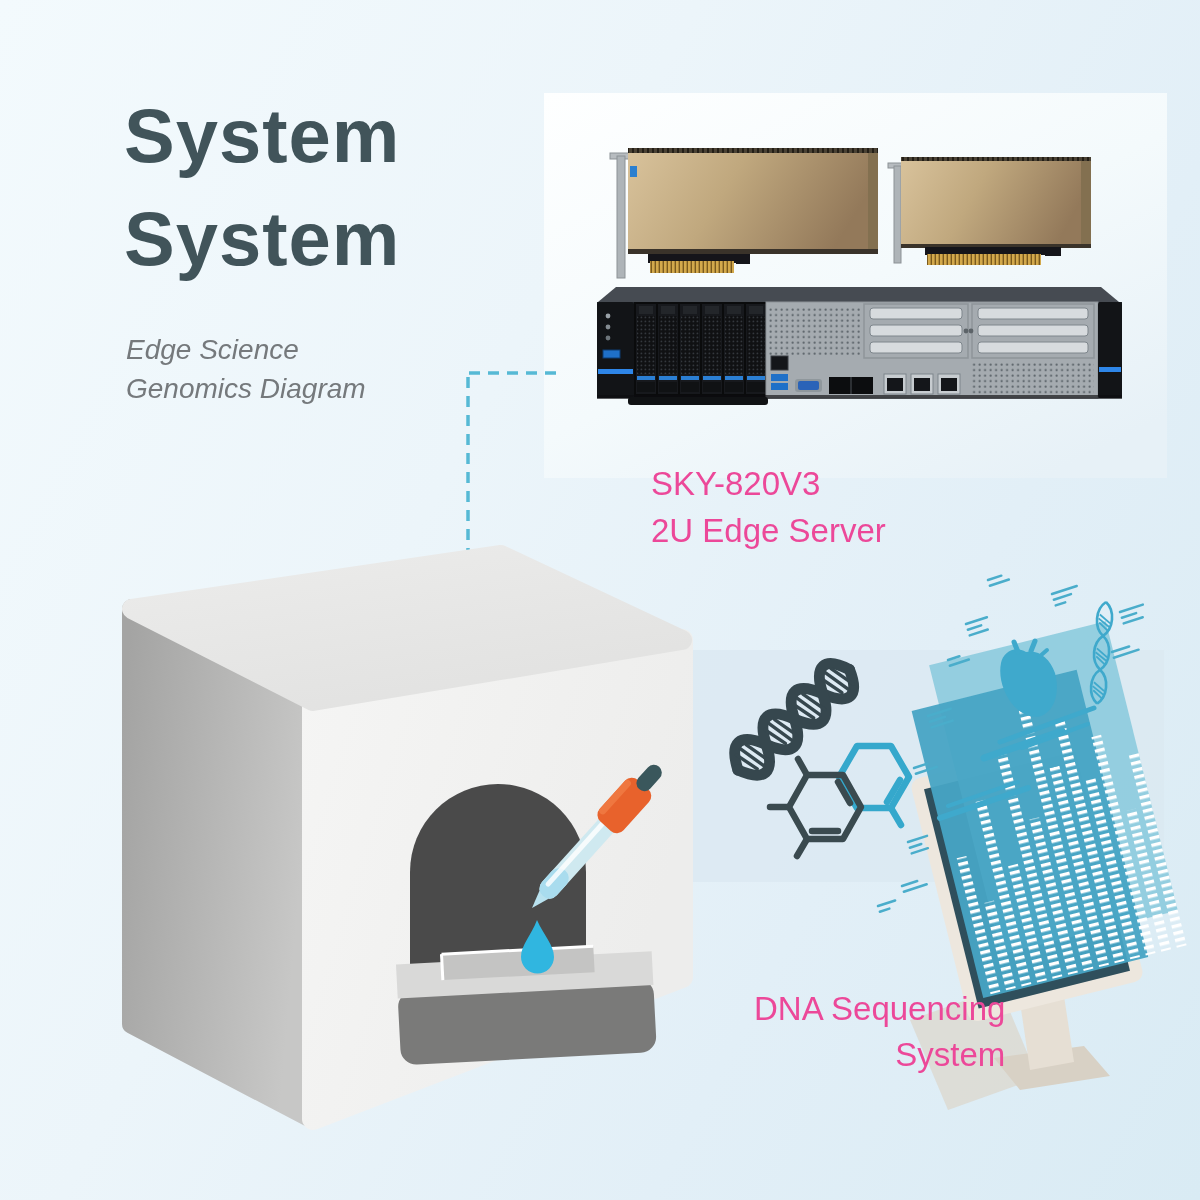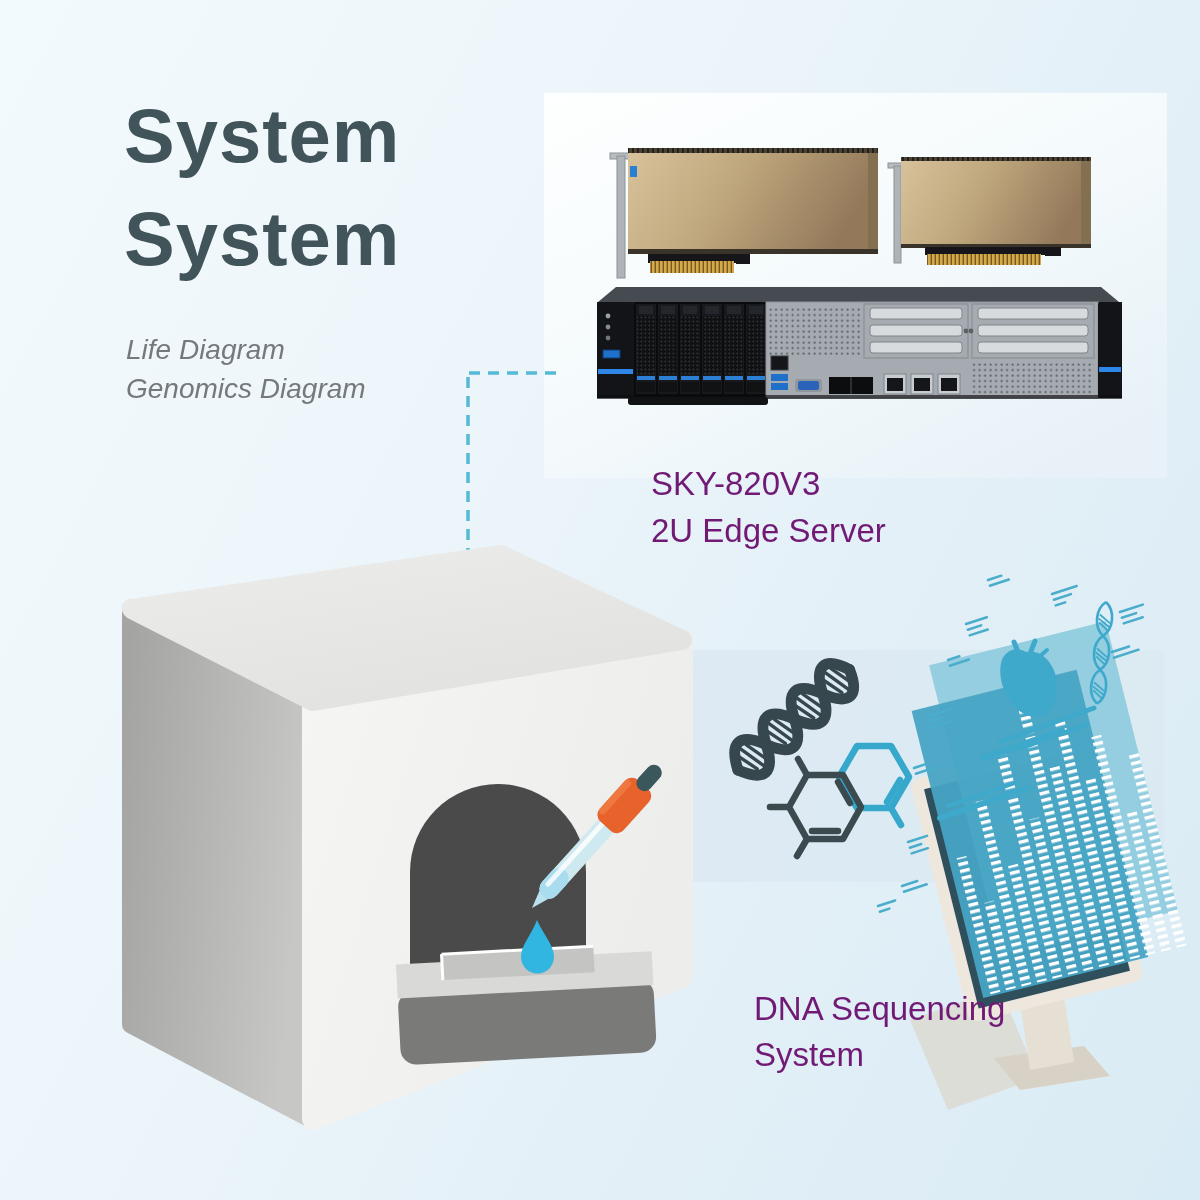--- a/index.html
+++ b/index.html
@@ -5,23 +5,23 @@
   html,body{margin:0;padding:0;}
   body{width:1200px;height:1200px;overflow:hidden;position:relative;
        font-family:"Liberation Sans","DejaVu Sans",sans-serif;
        background:linear-gradient(118deg,#f3fafd 0%,#ecf5fa 38%,#e2eff7 70%,#d9ebf4 100%);}
   .abs{position:absolute;}
   .stage{width:1200px;height:1200px;position:relative;margin-left:32px;}
   svg{display:block;}
   .title{left:92px;top:84px;font-size:76px;font-weight:700;color:#41545a;
          line-height:103px;letter-spacing:1px;}
   .subtitle{left:94px;top:330px;font-size:28px;font-style:italic;color:#75797c;line-height:39px;}
-  .label{font-size:33px;color:#701a75;line-height:47px;}
+  .label{font-size:33px;color:#ec4899;line-height:47px;}
   .server-label{left:619px;top:460px;}
-  .seq-label{left:722px;top:986px;line-height:46px;}
+  .seq-label{left:722px;top:986px;line-height:46px;text-align:right;}
 </style>
 </head>
 <body>
 
 <div class="stage">
 
 <svg class="abs" style="left:0;top:0" width="1200" height="1200" viewBox="0 0 1200 1200">
   <defs>
     <linearGradient id="panelGrad" x1="0" y1="0" x2="0.8" y2="1">
       <stop offset="0" stop-color="#feffff"></stop>
@@ -377,21 +377,21 @@
     </g>
   </g>
 </svg>
 
   <h1 class="abs title" style="margin:0;font-weight:700;">
     <span style="display:block">System</span>
     <span style="display:block">System</span>
   </h1>
 
   <div class="abs subtitle">
-    <span style="display:block">Life Diagram</span>
+    <span style="display:block">Edge Science</span>
     <span style="display:block">Genomics Diagram</span>
   </div>
 
   <div class="abs label server-label">
     <span style="display:block">SKY-820V3</span>
     <span style="display:block">2U Edge Server</span>
   </div>
 
   <div class="abs label seq-label">
     <span style="display:block">DNA Sequencing</span>

